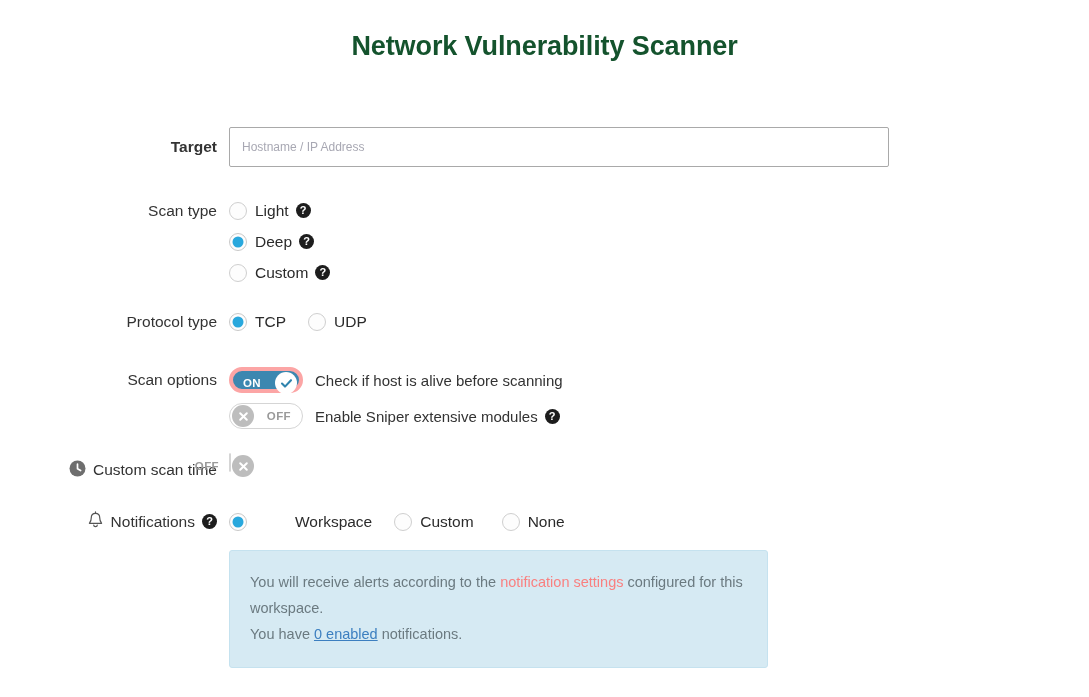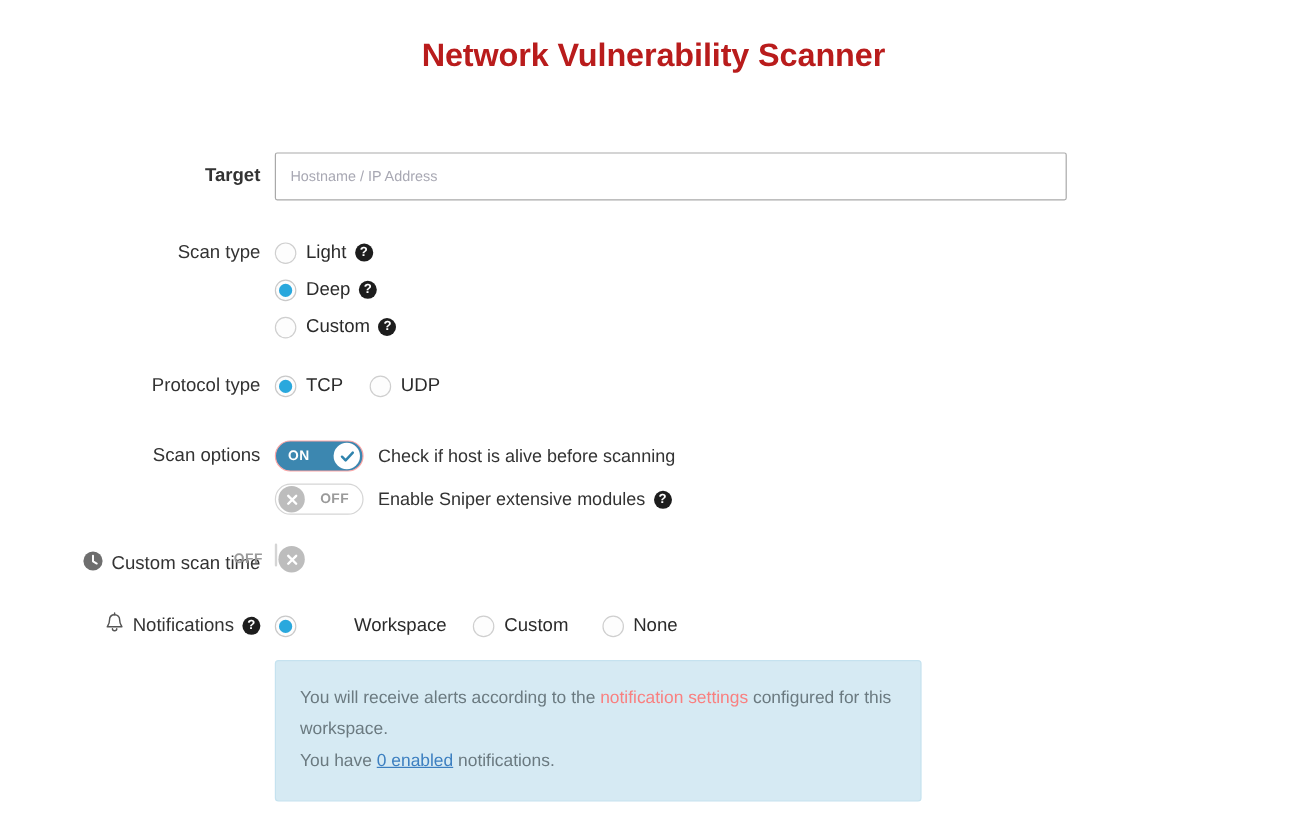--- a/index.html
+++ b/index.html
@@ -17,21 +17,21 @@
   }
 
   .page-title {
     position: absolute;
     top: 13px;
     left: 0;
     width: 1089px;
     text-align: center;
     font-size: 27px;
     font-weight: bold;
-    color: #b91c1c;
+    color: #14532d;
     letter-spacing: -0.1px;
   }
 
   
   .form {
     position: absolute;
     top: 127px;
     left: 0;
     width: 1089px;
   }
@@ -167,21 +167,21 @@
     height: 26px;
     border-radius: 13px;
     box-sizing: border-box;
     position: relative;
     flex: none;
     cursor: pointer;
     user-select: none;
   }
   .toggle.on {
     background: #3c87b0;
-    border: 1px solid #fca5a5;
+    border: 4px solid #fca5a5;
     text-align: right;
   }
   .toggle.off {
     background: #ffffff;
     border: 1px solid #d5d5d5;
   }
   .toggle .tg-text {
     position: absolute;
     top: 0;
     height: 24px;

